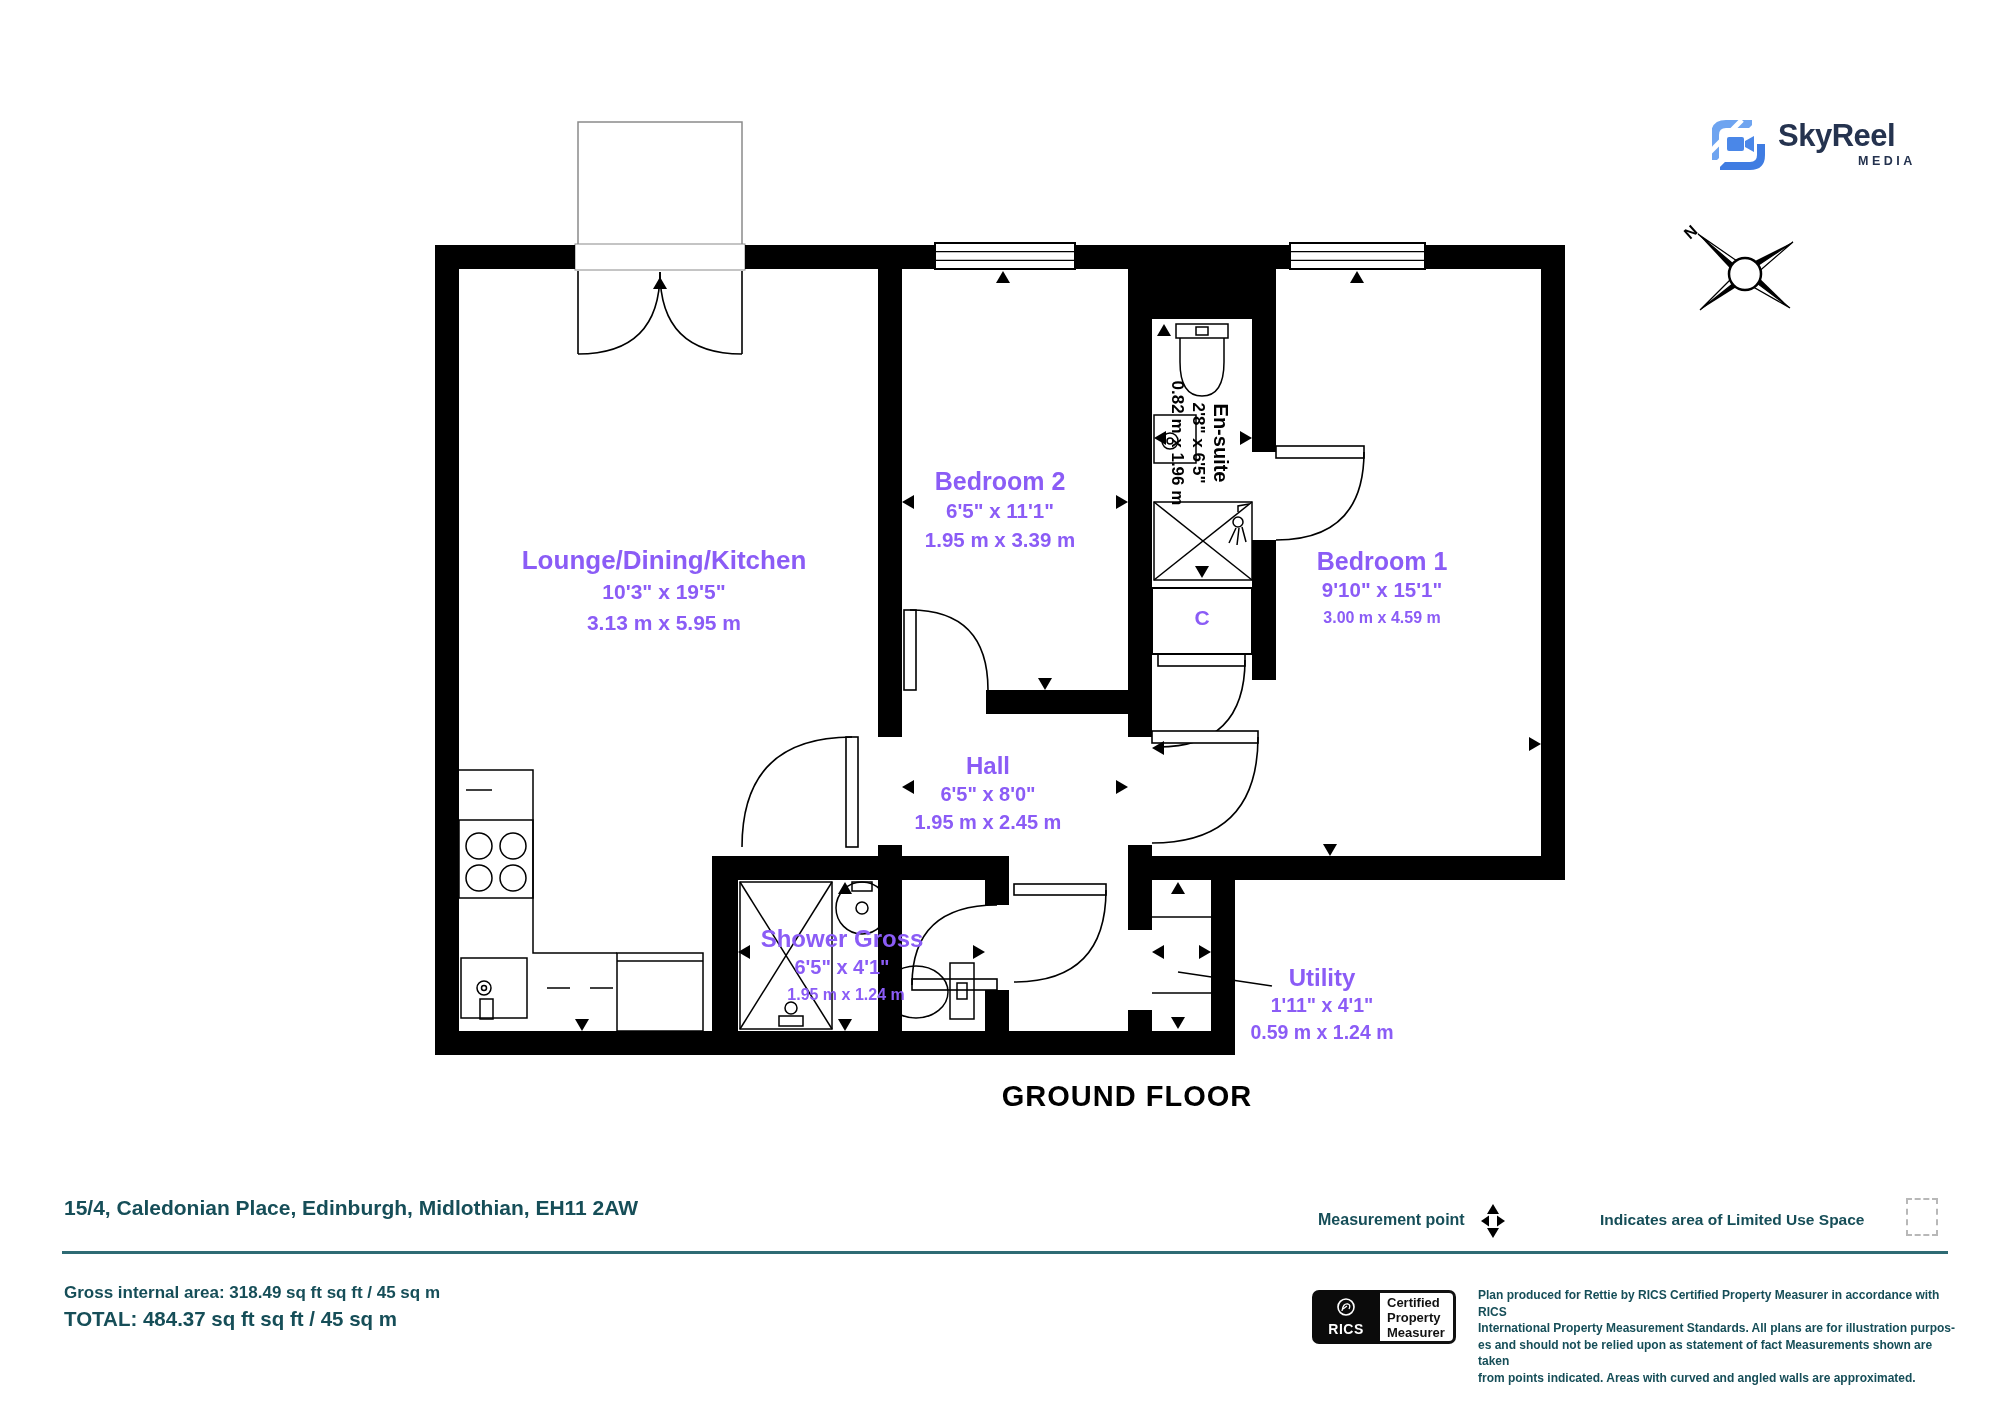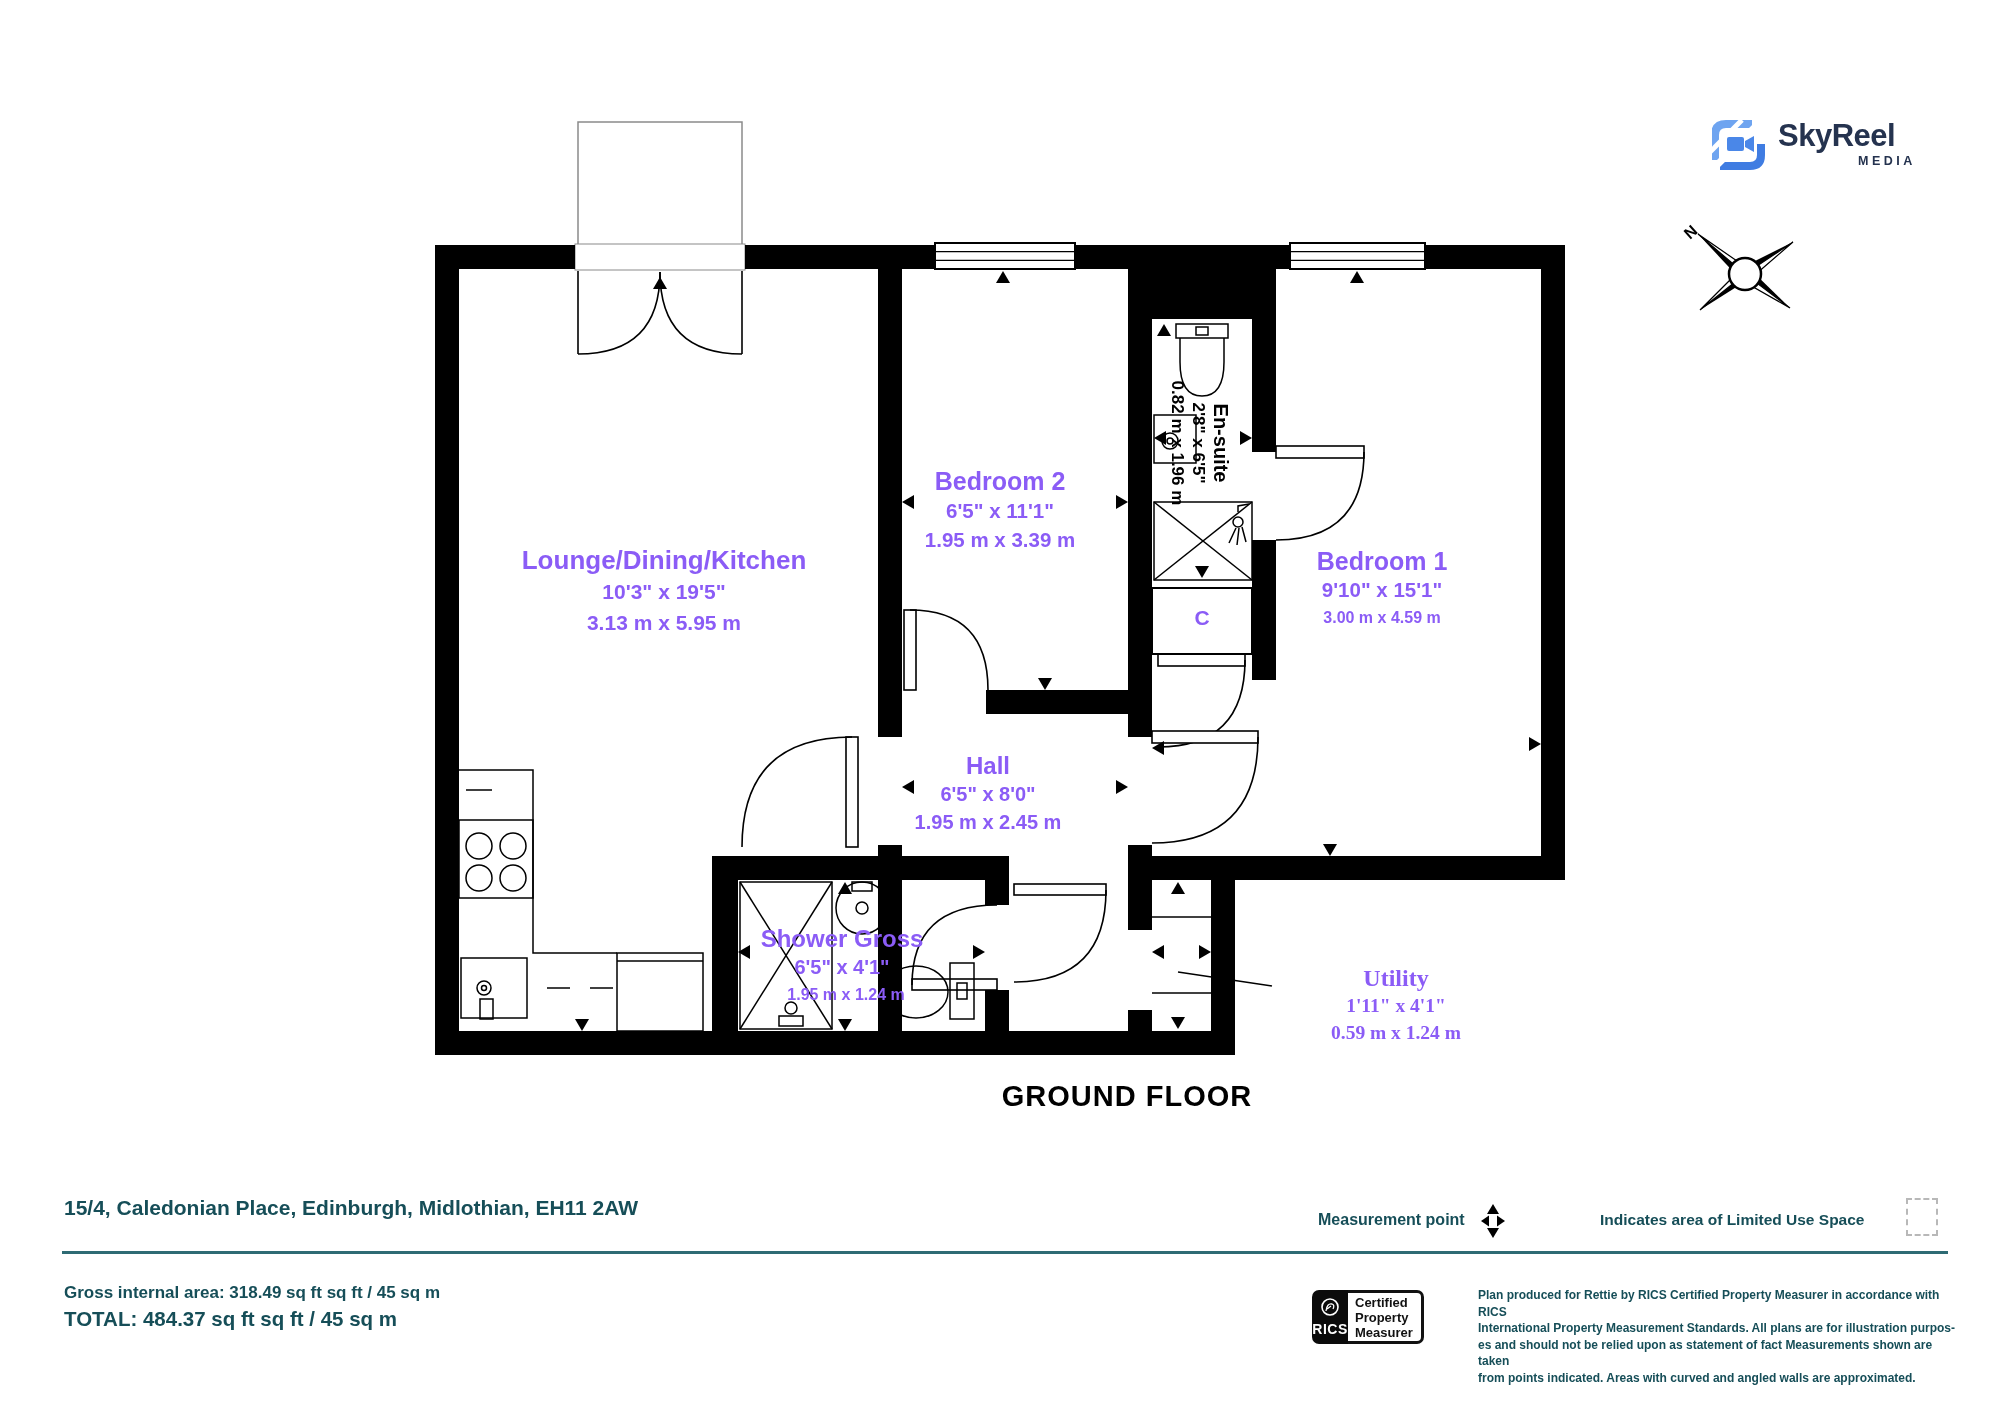--- a/index.html
+++ b/index.html
@@ -9,21 +9,21 @@
   }
   .abs { position:absolute; }
   svg.plan { position:absolute; left:0; top:0; }
   .room-label { position:absolute; transform:translateX(-50%); text-align:center; color:#8b5cf6; white-space:nowrap; }
   .room-title { font-weight:bold; }
   .room-dims  { font-weight:bold; }
   .teal { color:#164e58; }
   .footer-rule { position:absolute; background:#2e6b74; height:3px; }
   .dashed-box { position:absolute; border:2px dashed #b8b8b8; background:#fff; }
   .rics-badge { position:absolute; display:flex; align-items:stretch; }
-  .rics-black { background:#0b0b0b; border-radius:7px 0 0 7px; width:36px; display:flex; flex-direction:column; align-items:center; justify-content:center; }
+  .rics-black { background:#0b0b0b; border-radius:7px 0 0 7px; width:68px; display:flex; flex-direction:column; align-items:center; justify-content:center; }
   .rics-org { color:#fff; font-weight:bold; font-size:14px; letter-spacing:0.5px; margin-top:2px; }
   .rics-white { background:#fff; border:3px solid #111; border-left:none; border-radius:0 7px 7px 0; padding:4px 8px 4px 7px; display:flex; flex-direction:column; justify-content:center; }
   .rics-line { font-size:13px; font-weight:bold; color:#111; line-height:15px; }
   .disclaimer-line { font-size:12px; font-weight:bold; line-height:16.5px; }
 </style>
 </head>
 <body>
 
 <svg class="plan" width="2000" height="1414" viewBox="0 0 2000 1414">
 
@@ -272,21 +272,21 @@
   <div class="room-dims" style="font-size:20px; line-height:28px;">6'5" x 8'0"</div>
   <div class="room-dims" style="font-size:20px; line-height:28px;">1.95 m x 2.45 m</div>
 </div>
 
 <div class="room-label" style="left:842px; top:924px;">
   <div class="room-title" style="font-size:24px; line-height:30px;">Shower Gross</div>
   <div class="room-dims" style="font-size:20px; line-height:27px;">6'5" x 4'1"</div>
   <div class="room-dims" style="font-size:16px; line-height:27px;margin-left:8px;">1.95 m x 1.24 m</div>
 </div>
 
-<div class="room-label" style="left:1396px; top:964px;font-family:Liberation Serif, serif;">
+<div class="room-label" style="left:1322px; top:964px;">
   <div class="room-title" style="font-size:24px; line-height:28px;">Utility</div>
   <div class="room-dims" style="font-size:19.5px; line-height:27px;">1'11" x 4'1"</div>
   <div class="room-dims" style="font-size:19.5px; line-height:27px;">0.59 m x 1.24 m</div>
 </div>
 
 <div class="room-label" style="left:1202px; top:606px; font-size:21px; font-weight:bold;">C</div>
 
 <div class="room-label" style="left:1127px; top:1080px; font-size:29px; font-weight:bold; color:#000000; letter-spacing:1px;">GROUND FLOOR</div>
 
 <div class="abs teal" style="left:64px; top:1196px; font-size:21px; font-weight:bold;">15/4, Caledonian Place, Edinburgh, Midlothian, EH11 2AW</div>

